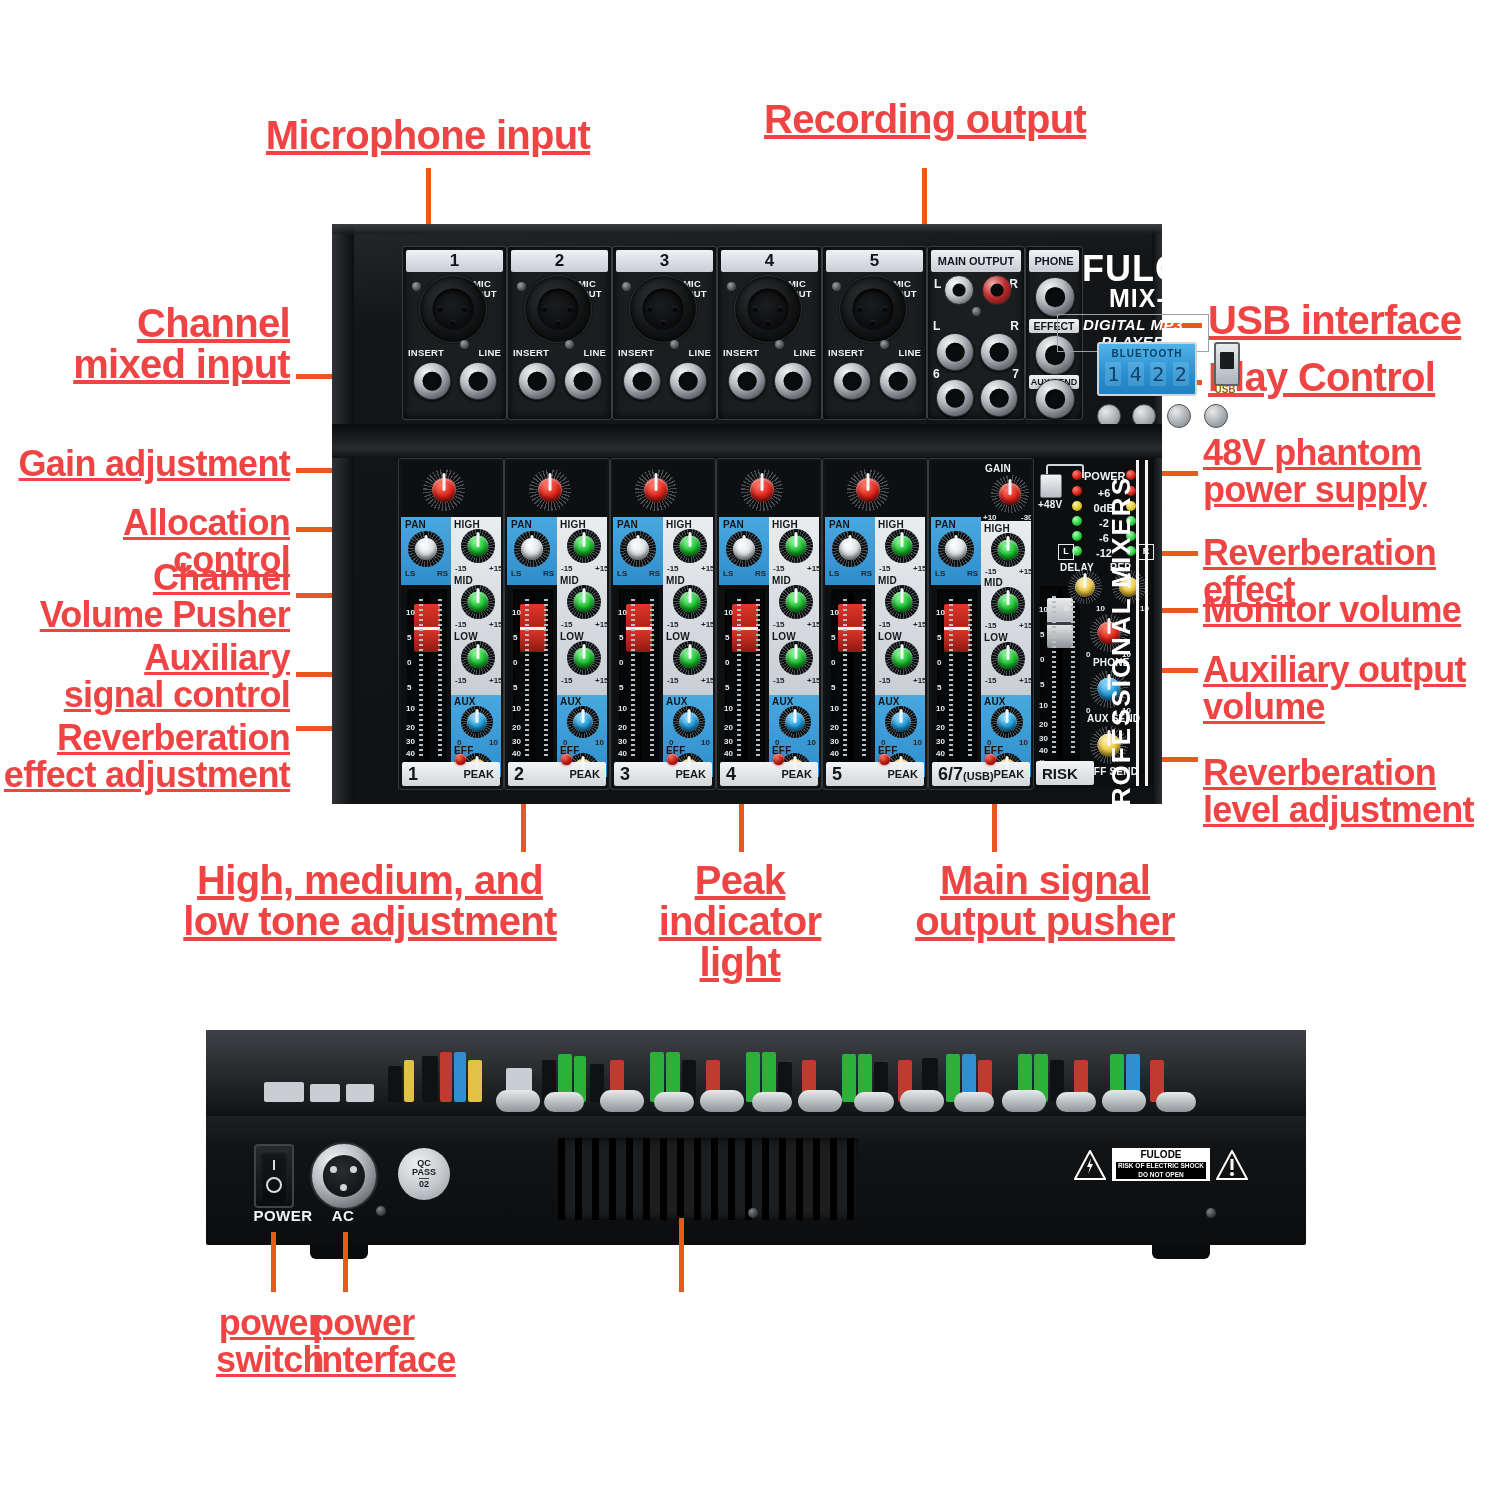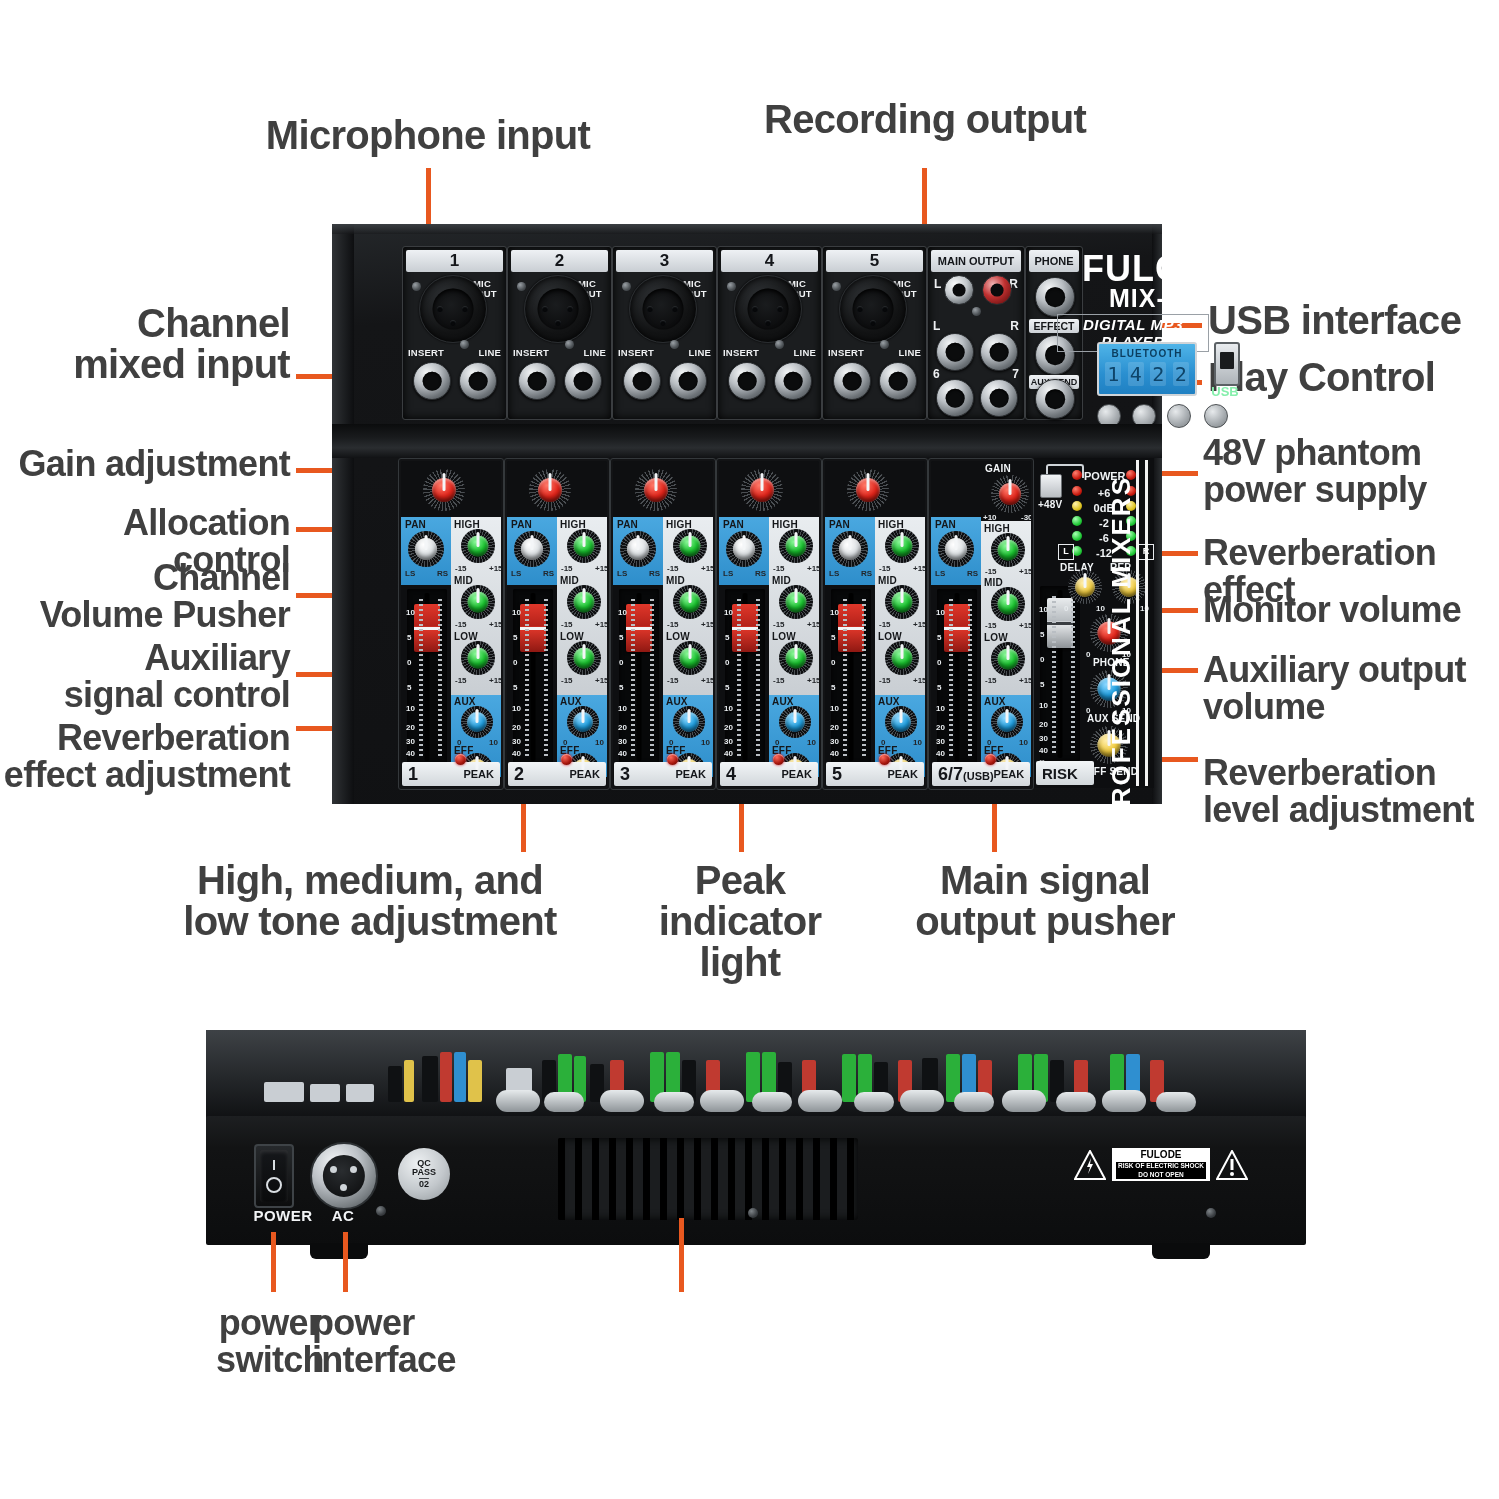--- a/index.html
+++ b/index.html
@@ -5,25 +5,26 @@
   html,body{margin:0;padding:0;}
   body{
     width:1499px;height:1499px;background:#ffffff;
     font-family:"Liberation Sans", sans-serif;
     position:relative;overflow:hidden;
   }
   .stage{position:absolute;inset:0;}
 
   
   .callout{
-    position:absolute;color:#404040;font-weight:700;
+    position:absolute;color:#ef4444;font-weight:700;
     font-family:"Liberation Sans", sans-serif;
     line-height:1.02;letter-spacing:-0.7px;
     font-stretch:condensed;
     white-space:pre-line;
+    text-decoration:underline;
   }
   .c-lg{font-size:40px;}
   .c-md{font-size:36px;}
   .t-right{text-align:right;}
   .t-left{text-align:left;}
   .t-center{text-align:center;}
 
   
   .lead{position:absolute;background:#e8581f;}
   .lead-h{height:5px;}
@@ -146,21 +147,21 @@
     background:rgba(255,255,255,0.14);padding:0 2px;border-radius:2px;
   }
   .usbPort{
     position:absolute;background:linear-gradient(180deg,#e9ecef,#aeb4b9);
     border:2px solid #5c6165;border-radius:3px;
   }
   .usbPort::after{
     content:"";position:absolute;left:18%;top:20%;width:64%;height:42%;
     background:#1a1c1e;border-radius:1px;
   }
-  .usbLbl{position:absolute;color:#86efac;font-size:13px;font-weight:800;text-align:center;}
+  .usbLbl{position:absolute;color:#a16207;font-size:10px;font-weight:800;text-align:center;}
   .pbtn{
     position:absolute;border-radius:50%;
     background:radial-gradient(circle at 35% 30%,#e7eaec,#a9aeb2 55%,#7b8084);
     border:1px solid #4d5154;
   }
   .pbtnLbl{position:absolute;color:#fff;font-size:12px;font-weight:800;text-align:center;}
 
   
   .fold{
     position:absolute;left:0;right:0;

